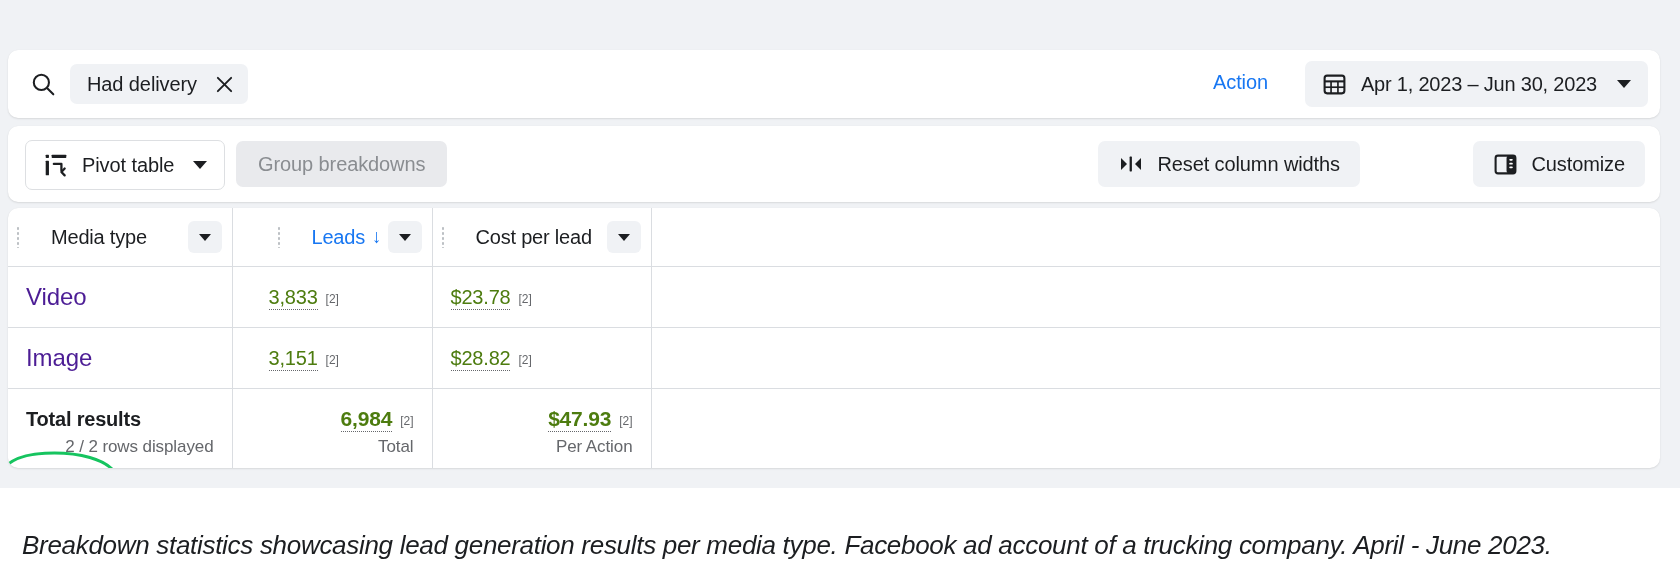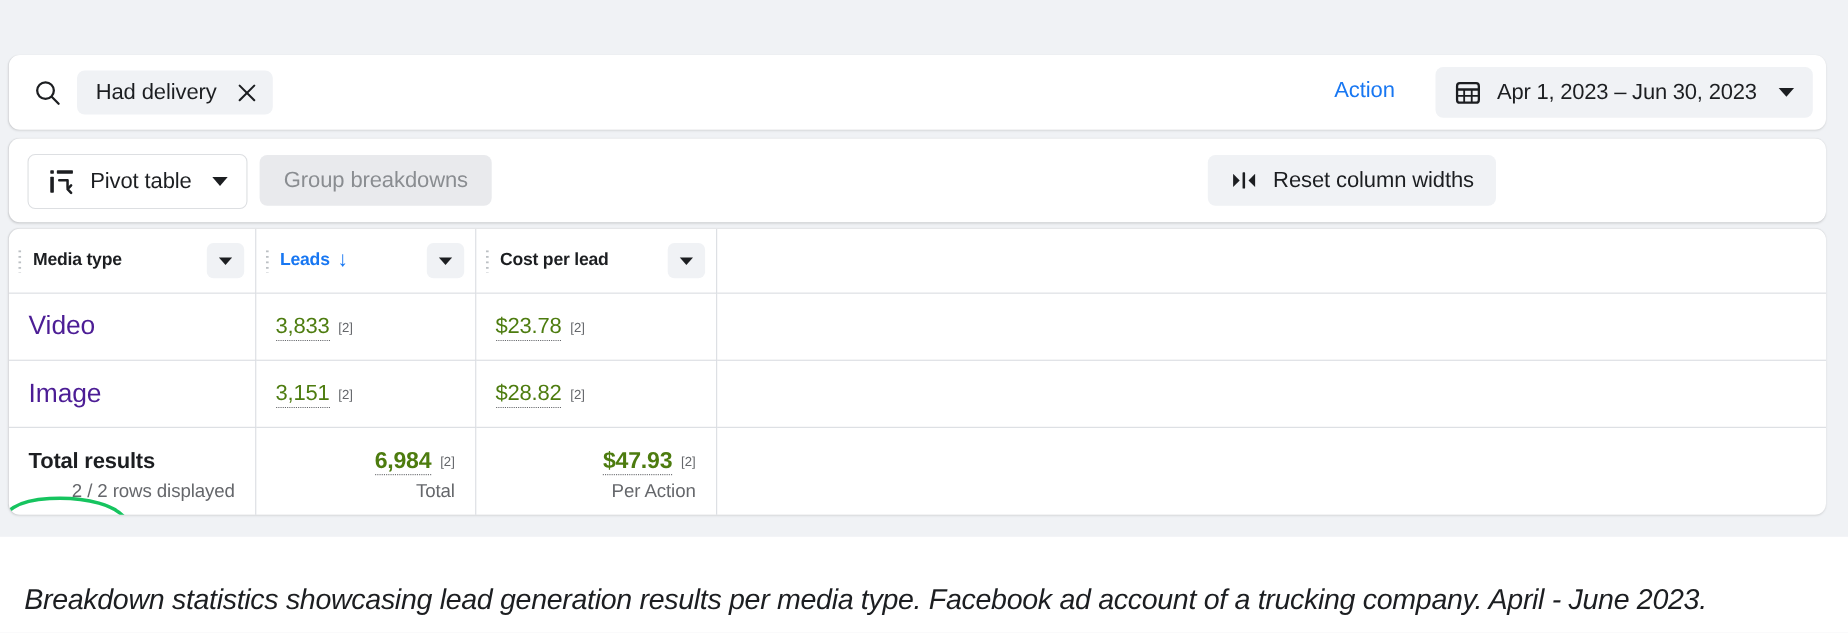--- a/index.html
+++ b/index.html
@@ -173,21 +173,21 @@
   
   #table-card {
     left: 8px;
     top: 208px;
     width: 1652px;
     height: 260px;
     overflow: hidden;
   }
   .tbl { width: 100%; border-collapse: collapse; table-layout: fixed; }
   .col-dim   { width: 224px; }
-  .col-m1    { width: 200px; }
+  .col-m1    { width: 200px; padding-left: 36px; }
   .col-m2    { width: 219px; }
   .col-empty { width: auto; }
 
   thead th {
     height: 58px;
     border-bottom: 1px solid #dadde1;
     border-right: 1px solid #dadde1;
     padding: 0;
     vertical-align: middle;
   }
@@ -203,25 +203,26 @@
   .grip {
     width: 4px;
     height: 22px;
     margin-right: 10px;
     flex: 0 0 auto;
     background-image: radial-gradient(circle, #bcc0c4 1.1px, transparent 1.2px);
     background-size: 4px 5px;
     cursor: grab;
   }
   .hdr-text {
-    font-size: 16px;
-    font-weight: bold;
+    font-size: 20px;
+    font-weight: normal;
     color: #1c1e21;
     letter-spacing: -0.2px;
     white-space: nowrap;
+    margin-left: 21px;
   }
   .hdr-text.sorted { color: #1877f2; }
   .sort-arrow {
     color: #1877f2;
     font-weight: bold;
     margin-left: 7px;
     font-size: 19px;
   }
   .hdr-menu {
     margin-left: auto;
@@ -377,20 +378,30 @@
 
     <div class="tb-btn" id="reset-widths-button">
       <svg class="tb-icon" width="26" height="24" viewBox="0 0 26 24">
         <path d="M3 6 l6 6 -6 6 z" fill="#1c1e21"></path>
         <rect x="11.6" y="4.6" width="2.3" height="14.8" rx="0.6" fill="#1c1e21"></rect>
         <path d="M23 6 l-6 6 6 6 z" fill="#1c1e21"></path>
       </svg>
       <span class="tb-label">Reset column widths</span>
     </div>
 
+    <div class="tb-btn" id="customize-button">
+      <svg class="tb-icon" width="25" height="25" viewBox="0 0 24 24">
+        <rect x="2.5" y="3.5" width="19" height="17" rx="2.3" fill="none" stroke="#1c1e21" stroke-width="2"></rect>
+        <rect x="13" y="3.5" width="8.5" height="17" rx="2.3" fill="#1c1e21"></rect>
+        <rect x="15.6" y="6.6" width="3.4" height="1.7" rx="0.8" fill="#ffffff"></rect>
+        <rect x="15.6" y="10.3" width="3.4" height="1.7" rx="0.8" fill="#ffffff"></rect>
+        <rect x="15.6" y="14" width="3.4" height="1.7" rx="0.8" fill="#ffffff"></rect>
+      </svg>
+      <span class="tb-label">Customize</span>
+    </div>
   </div>
 
   <div class="card" id="table-card">
     <table class="tbl">
       <colgroup>
         <col class="col-dim">
           <col class="col-m1">
           <col class="col-m2">
           <col class="col-empty">
       </colgroup>

